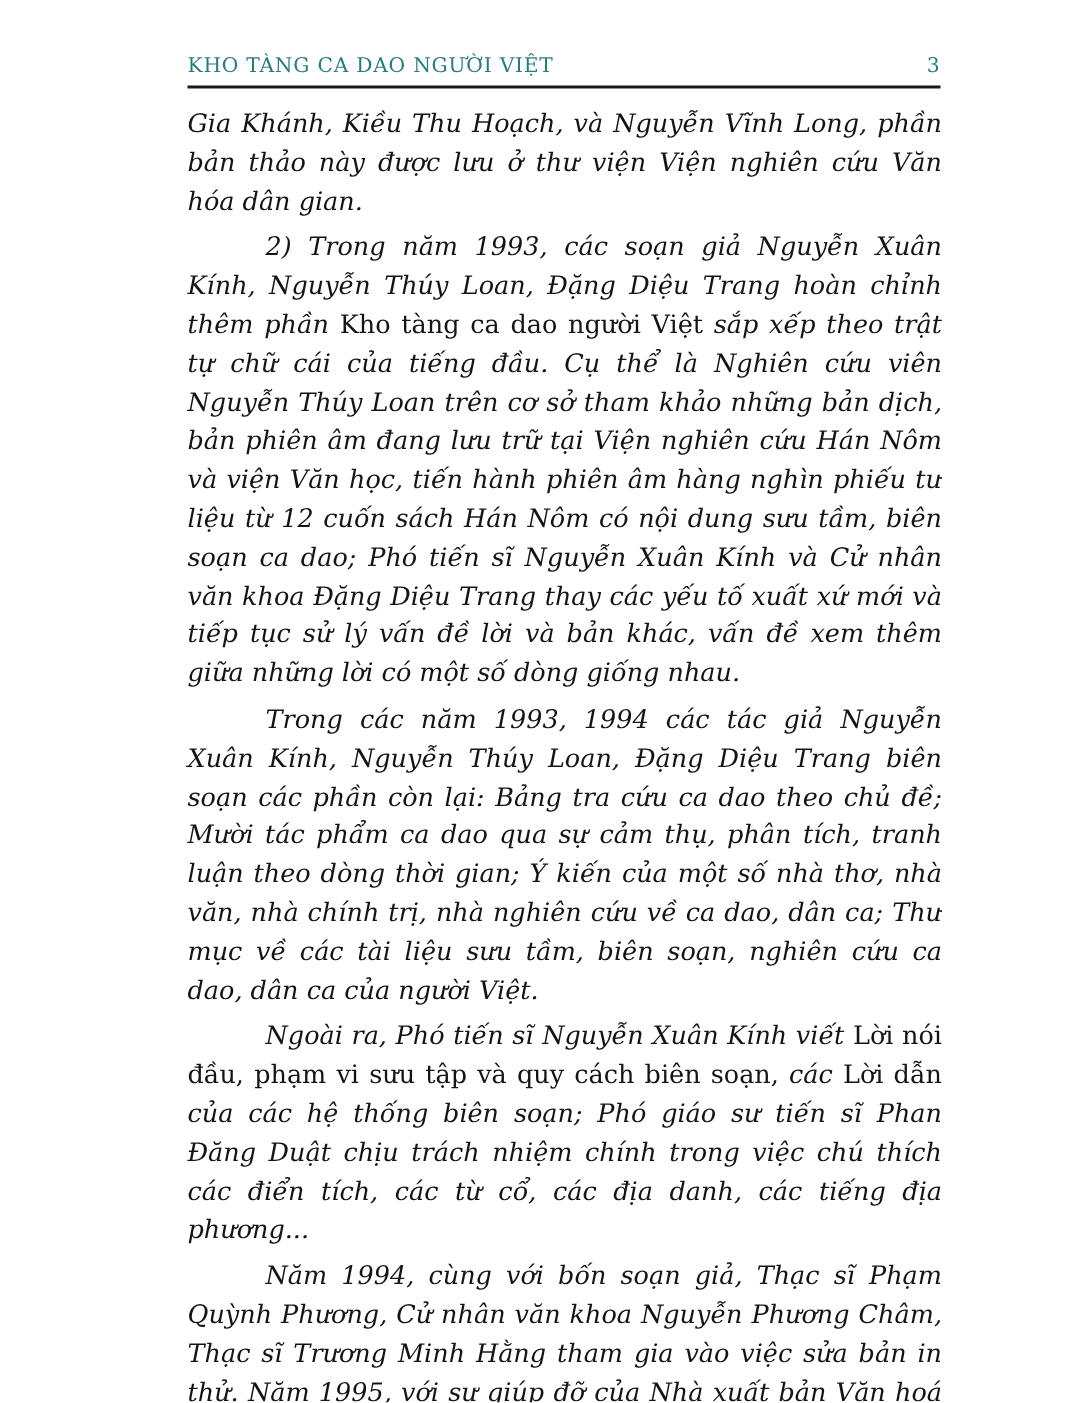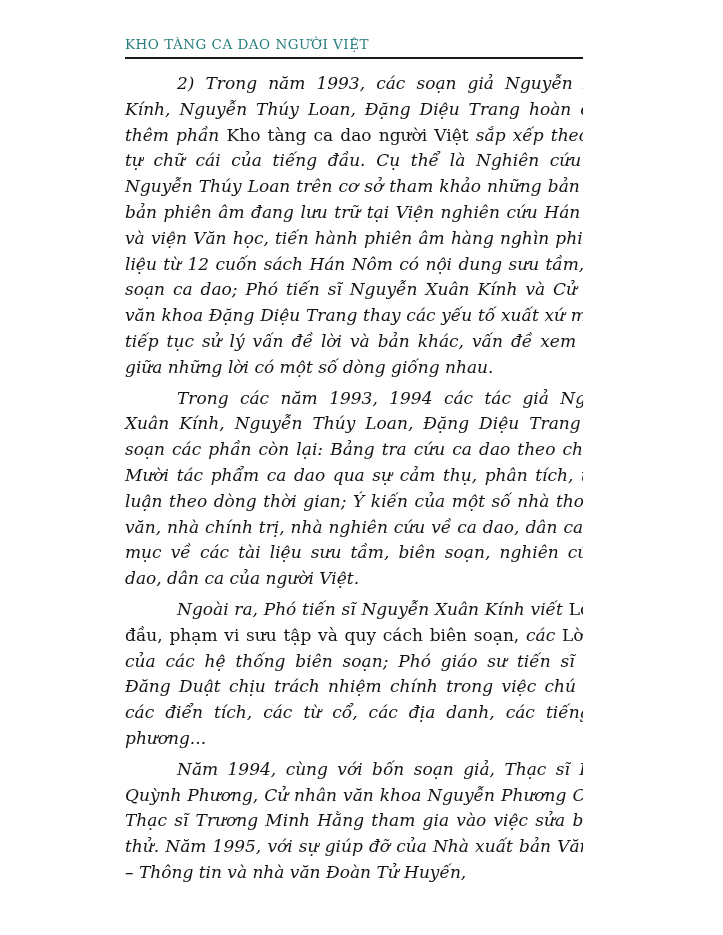--- a/index.html
+++ b/index.html
@@ -7,20 +7,21 @@
     padding: 0;
     background: #ffffff;
   }
   .page {
     position: relative;
     width: 583px;
     height: 935px;
     background: var(--page-bg, #ffffff);
     font-family: "DejaVu Serif", "Liberation Serif", serif;
     overflow: hidden;
+    padding-left: 45px;
   }
   .running-header {
     position: absolute;
     top: 36px;
     left: 125px;
     width: 502px;
     display: flex;
     justify-content: space-between;
     align-items: baseline;
     color: var(--teal, #267d7d);
@@ -59,18 +60,19 @@
 </head>
 <body>
 
 <div class="page">
   <div class="running-header">
     <span>KHO TÀNG CA DAO NGƯỜI VIỆT</span>
     <span>3</span>
   </div>
   <div class="header-rule"></div>
   <div class="content">
+      <p class="para"><span class="ital">Gia Khánh, Kiều Thu Hoạch, và Nguyễn Vĩnh Long, phần bản thảo này được lưu ở thư viện Viện nghiên cứu Văn hóa dân gian.</span></p>
       <p class="para indent"><span class="ital">2) Trong năm 1993, các soạn giả Nguyễn Xuân Kính, Nguyễn Thúy Loan, Đặng Diệu Trang hoàn chỉnh thêm phần </span><span class="roman">Kho tàng ca dao người Việt </span><span class="ital">sắp xếp theo trật tự chữ cái của tiếng đầu. Cụ thể là Nghiên cứu viên Nguyễn Thúy Loan trên cơ sở tham khảo những bản dịch, bản phiên âm đang lưu trữ tại Viện nghiên cứu Hán Nôm và viện Văn học, tiến hành phiên âm hàng nghìn phiếu tư liệu từ 12 cuốn sách Hán Nôm có nội dung sưu tầm, biên soạn ca dao; Phó tiến sĩ Nguyễn Xuân Kính và Cử nhân văn khoa Đặng Diệu Trang thay các yếu tố xuất xứ mới và tiếp tục sử lý vấn đề lời và bản khác, vấn đề xem thêm giữa những lời có một số dòng giống nhau.</span></p>
       <p class="para indent"><span class="ital">Trong các năm 1993, 1994 các tác giả Nguyễn Xuân Kính, Nguyễn Thúy Loan, Đặng Diệu Trang biên soạn các phần còn lại: Bảng tra cứu ca dao theo chủ đề; Mười tác phẩm ca dao qua sự cảm thụ, phân tích, tranh luận theo dòng thời gian; Ý kiến của một số nhà thơ, nhà văn, nhà chính trị, nhà nghiên cứu về ca dao, dân ca; Thư mục về các tài liệu sưu tầm, biên soạn, nghiên cứu ca dao, dân ca của người Việt.</span></p>
       <p class="para indent"><span class="ital">Ngoài ra, Phó tiến sĩ Nguyễn Xuân Kính viết </span><span class="roman">Lời nói đầu, phạm vi sưu tập và quy cách biên soạn, </span><span class="ital">các </span><span class="roman">Lời dẫn </span><span class="ital">của các hệ thống biên soạn; Phó giáo sư tiến sĩ Phan Đăng Duật chịu trách nhiệm chính trong việc chú thích các điển tích, các từ cổ, các địa danh, các tiếng địa phương...</span></p>
       <p class="para indent"><span class="ital">Năm 1994, cùng với bốn soạn giả, Thạc sĩ Phạm Quỳnh Phương, Cử nhân văn khoa Nguyễn Phương Châm, Thạc sĩ Trương Minh Hằng tham gia vào việc sửa bản in thử. Năm 1995, với sự giúp đỡ của Nhà xuất bản Văn hoá – Thông tin và nhà văn Đoàn Tử Huyến, </span></p>
     </div>
 </div>
 
 </body></html>

